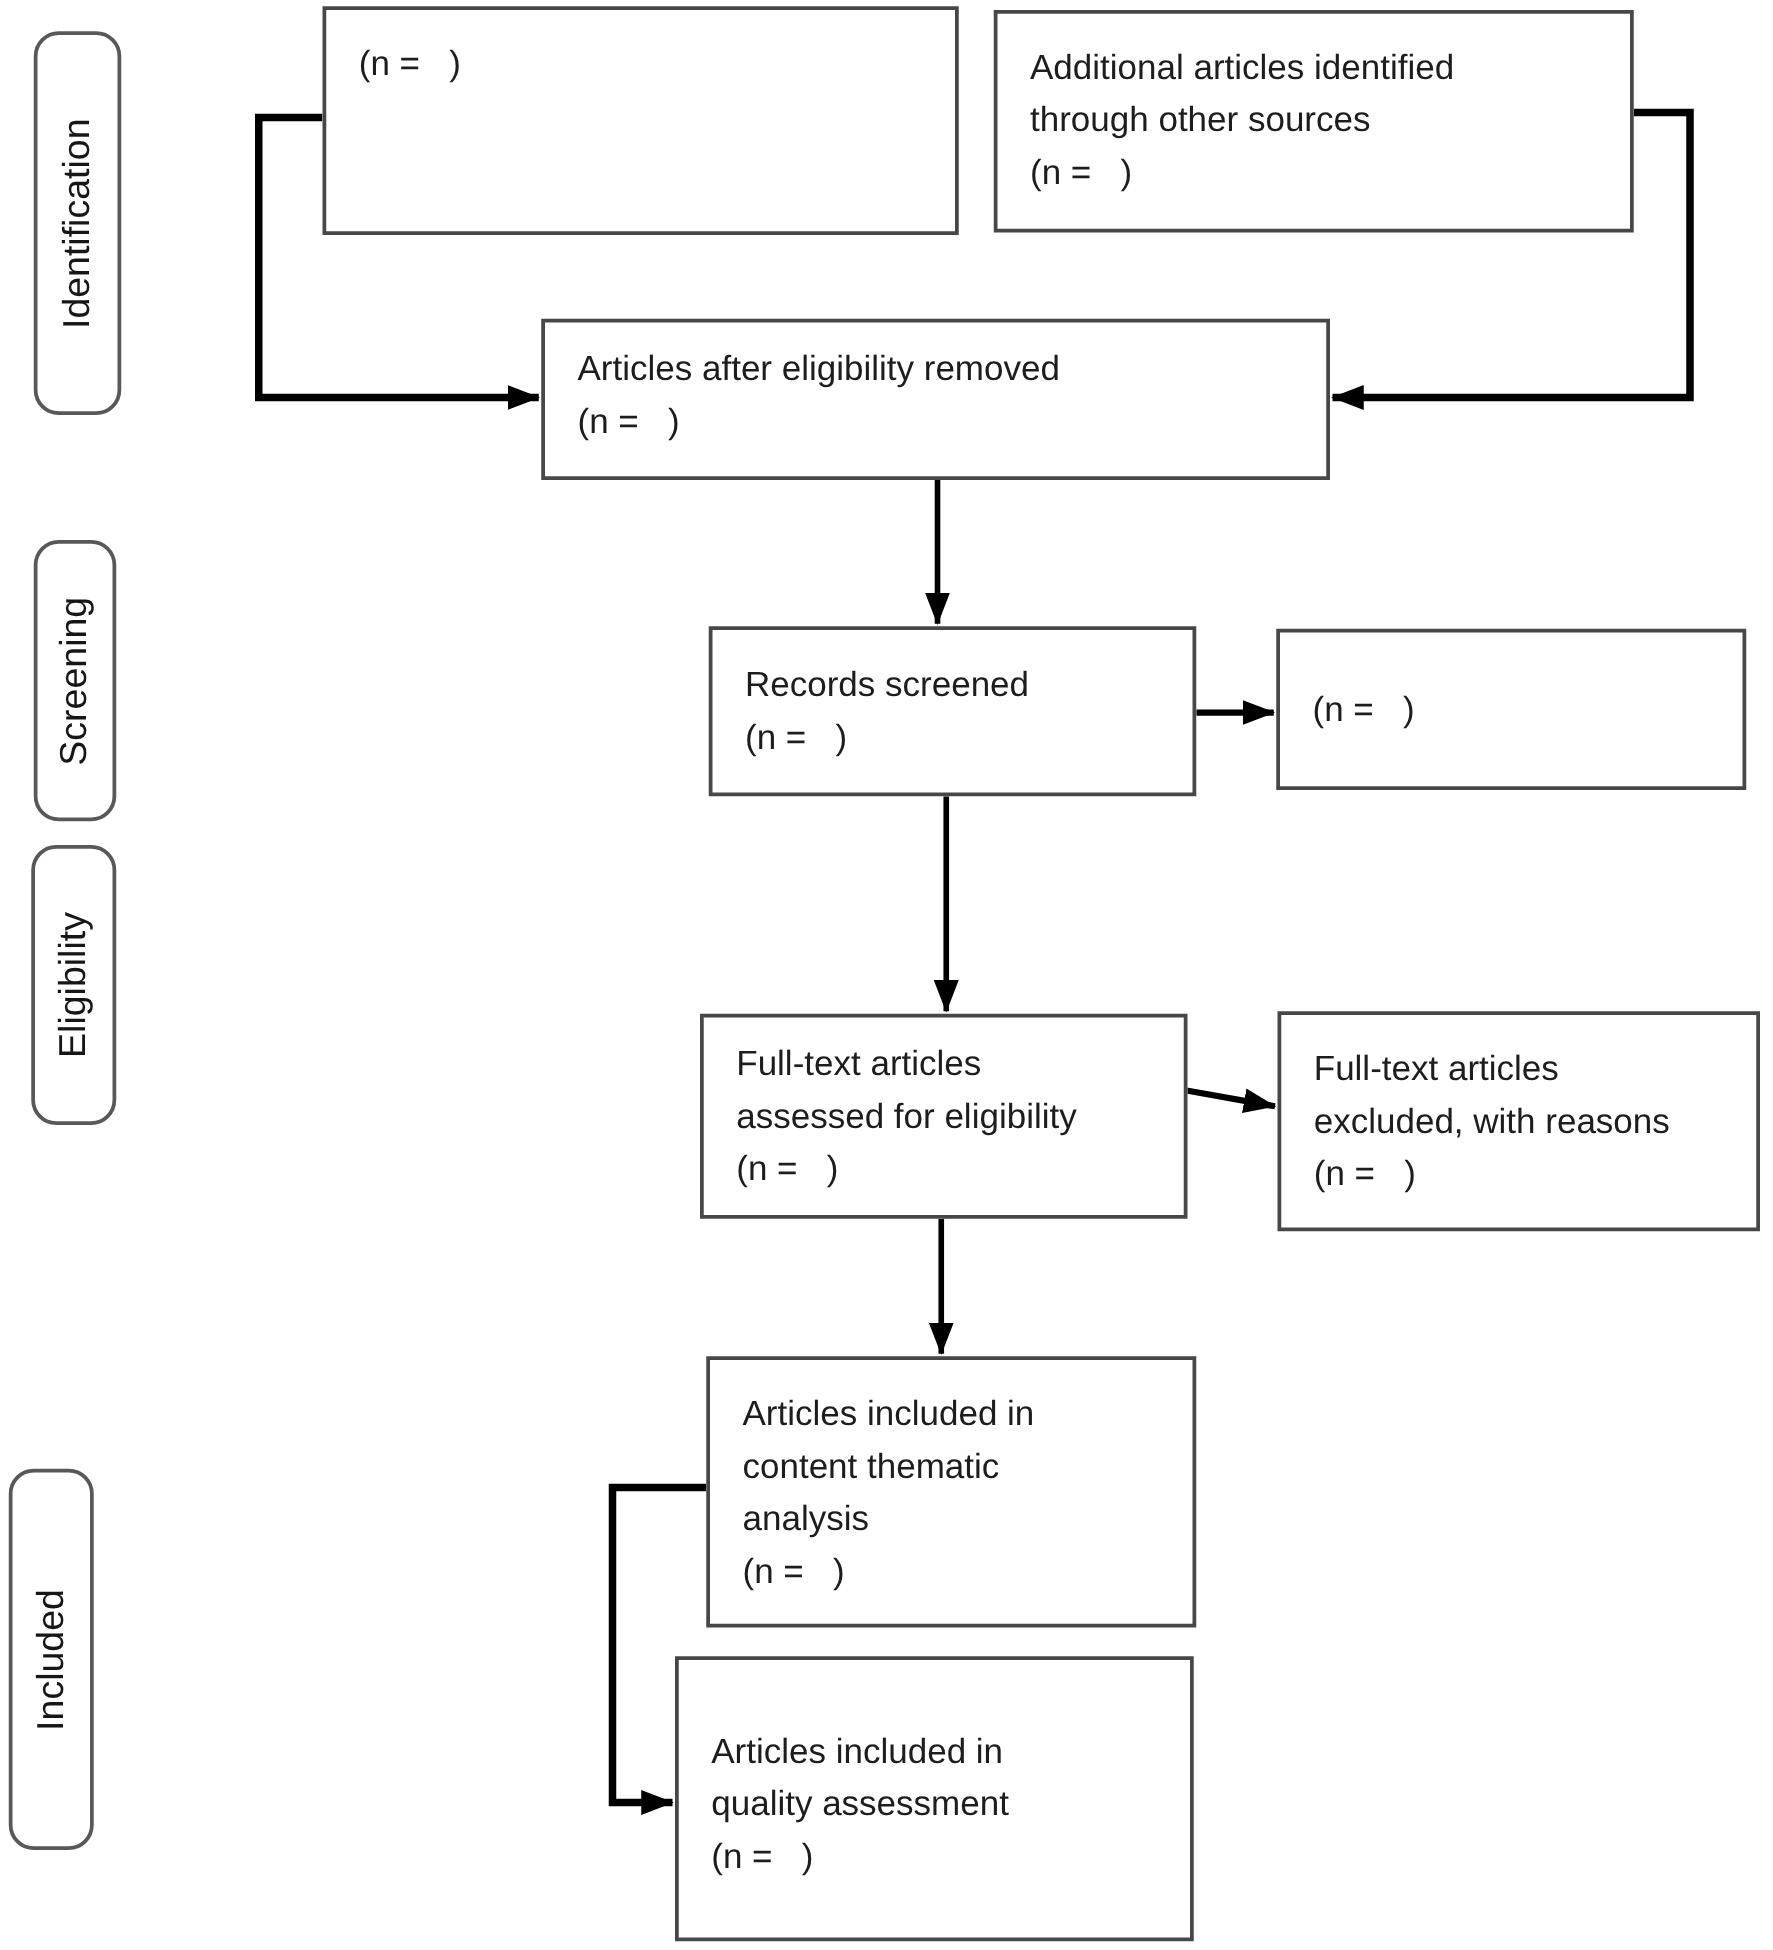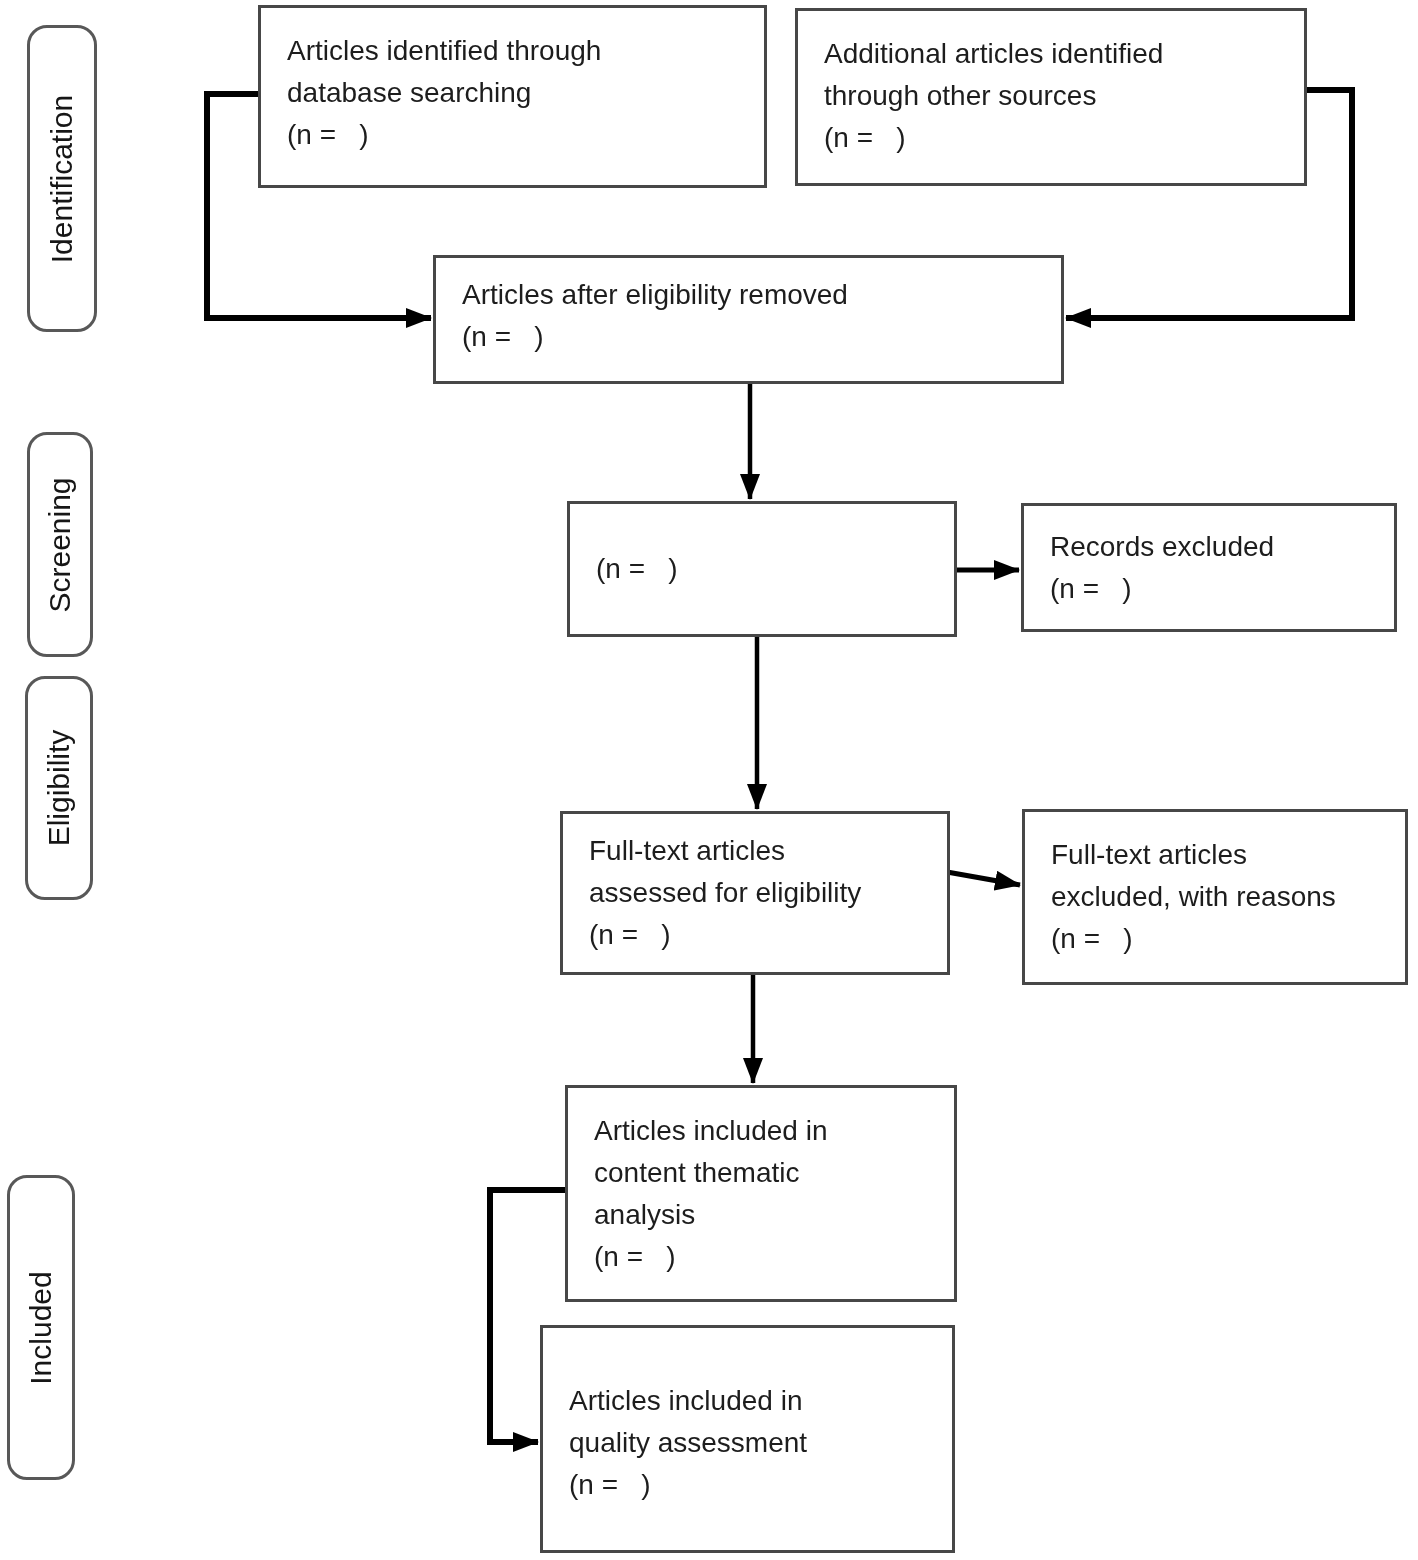--- a/index.html
+++ b/index.html
@@ -75,42 +75,40 @@
     <span>Screening</span>
   </div>
   <div class="stage" style="left:25px; top:676px; width:68px; height:224px;">
     <span>Eligibility</span>
   </div>
   <div class="stage" style="left:7px; top:1175px; width:68px; height:305px;">
     <span>Included</span>
   </div>
 
   <div class="box top-align" style="left:258px; top:5px; width:509px; height:183px; padding:22px 20px 0 26px;">
-    <div class="box-text">Articles identified through
-database searching</div>
     <div class="box-count">(n =   )</div>
   </div>
 
   <div class="box top-align" style="left:795px; top:8px; width:512px; height:178px; padding:22px 20px 0 26px;">
     <div class="box-text">Additional articles identified
 through other sources</div>
     <div class="box-count">(n =   )</div>
   </div>
 
   <div class="box top-align" style="left:433px; top:255px; width:631px; height:129px; padding:16px 20px 0 26px;">
     <div class="box-text">Articles after eligibility removed</div>
     <div class="box-count">(n =   )</div>
   </div>
 
   <div class="box center-align" style="left:567px; top:501px; width:390px; height:136px; padding:0 20px 0 26px;">
+    <div class="box-text">Records screened</div>
     <div class="box-count">(n =   )</div>
   </div>
 
   <div class="box center-align" style="left:1021px; top:503px; width:376px; height:129px; padding:0 20px 0 26px;">
-    <div class="box-text">Records excluded</div>
     <div class="box-count">(n =   )</div>
   </div>
 
   <div class="box center-align" style="left:560px; top:811px; width:390px; height:164px; padding:0 20px 0 26px;">
     <div class="box-text">Full-text articles
 assessed for eligibility</div>
     <div class="box-count">(n =   )</div>
   </div>
 
   <div class="box center-align" style="left:1022px; top:809px; width:386px; height:176px; padding:0 20px 0 26px;">

